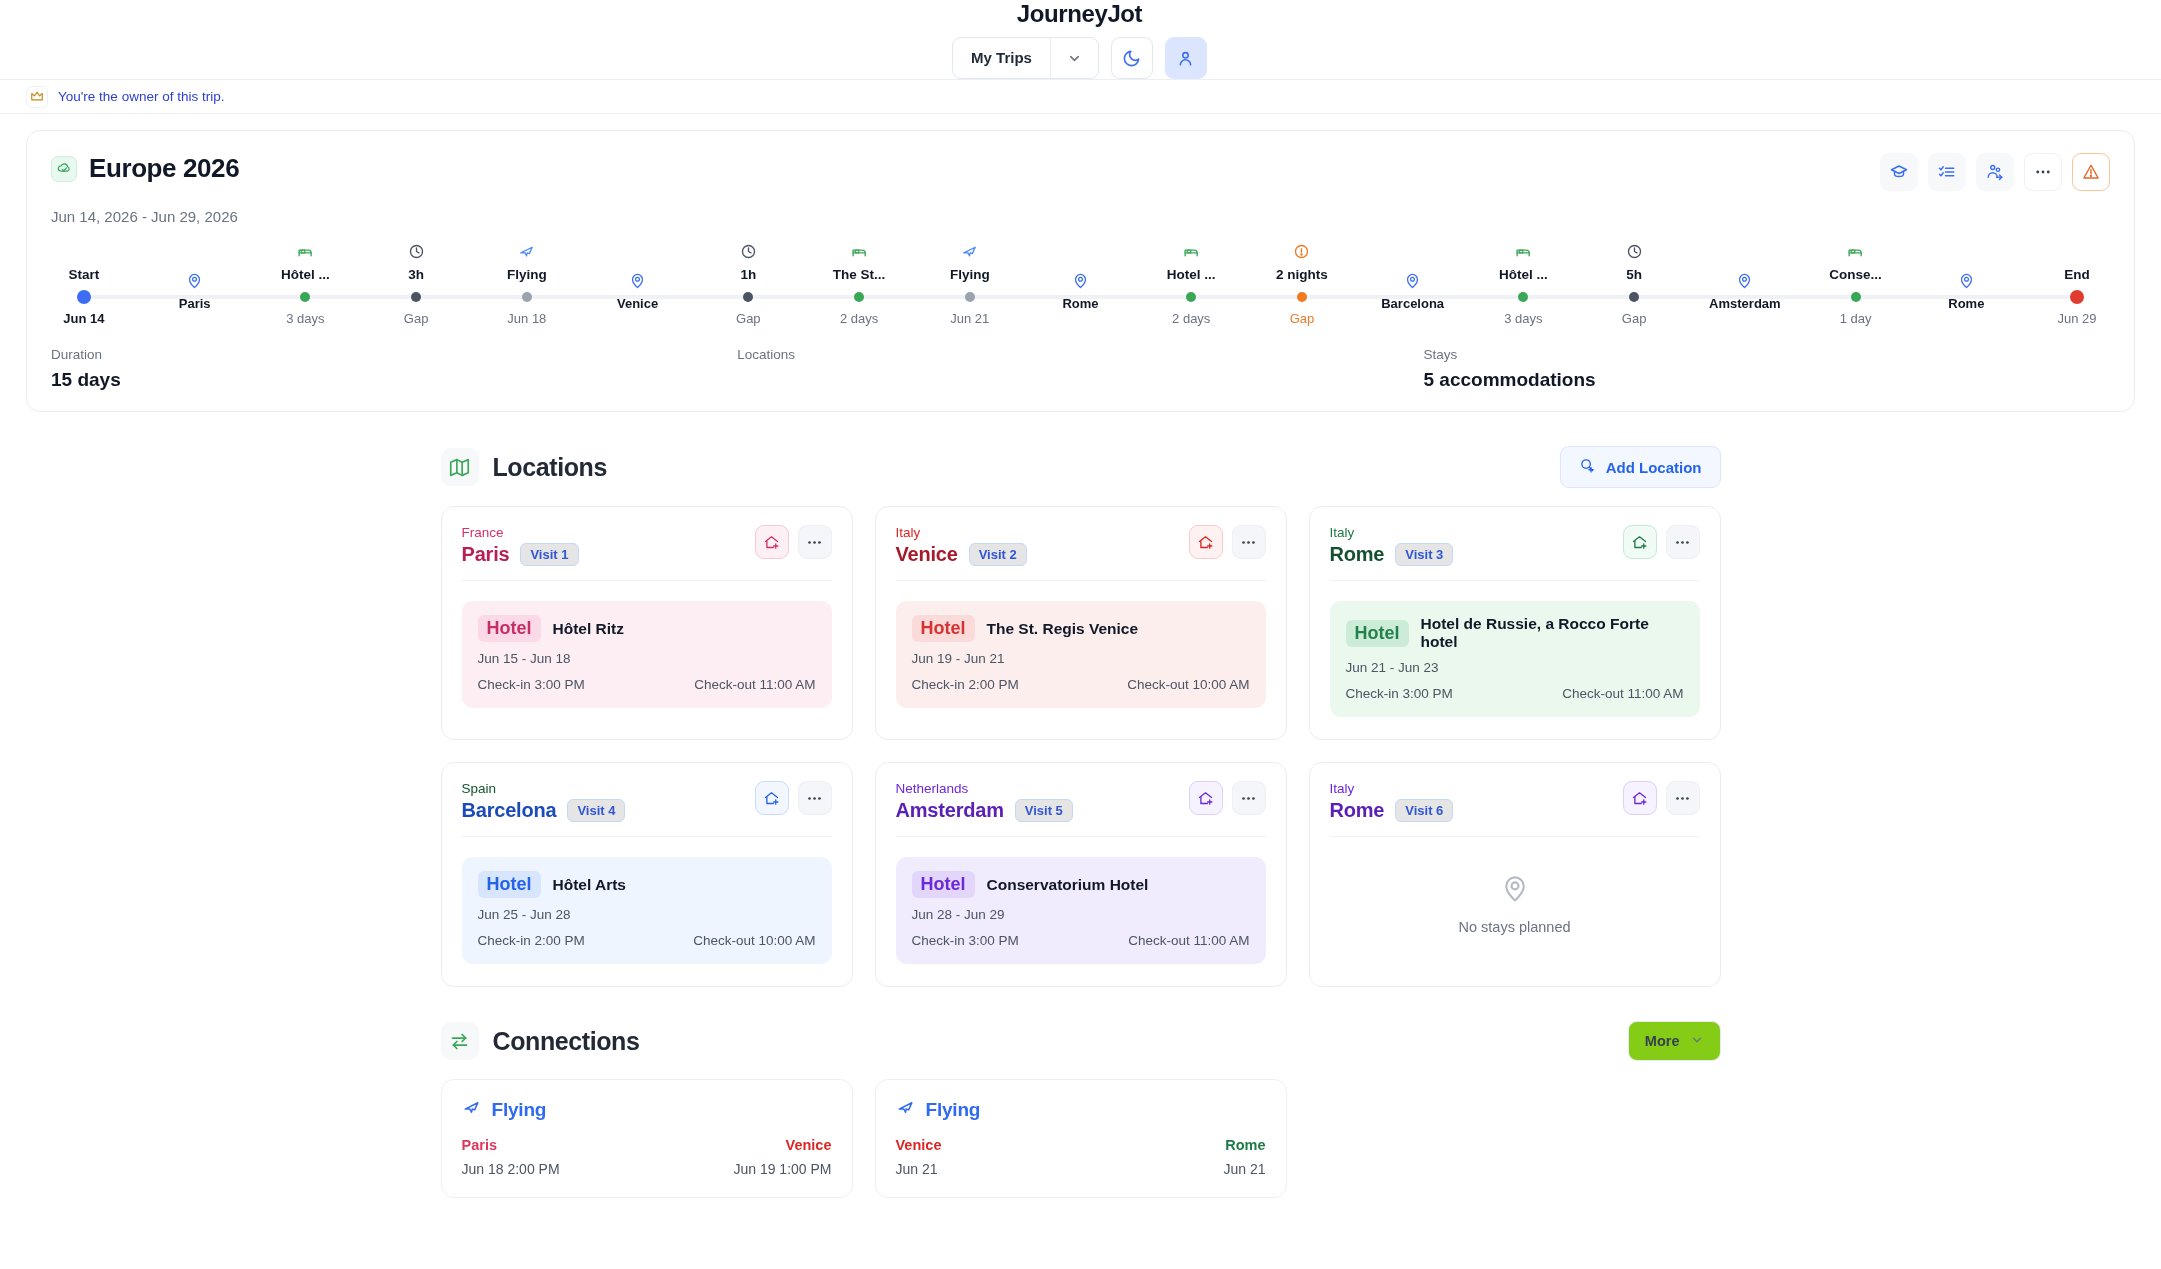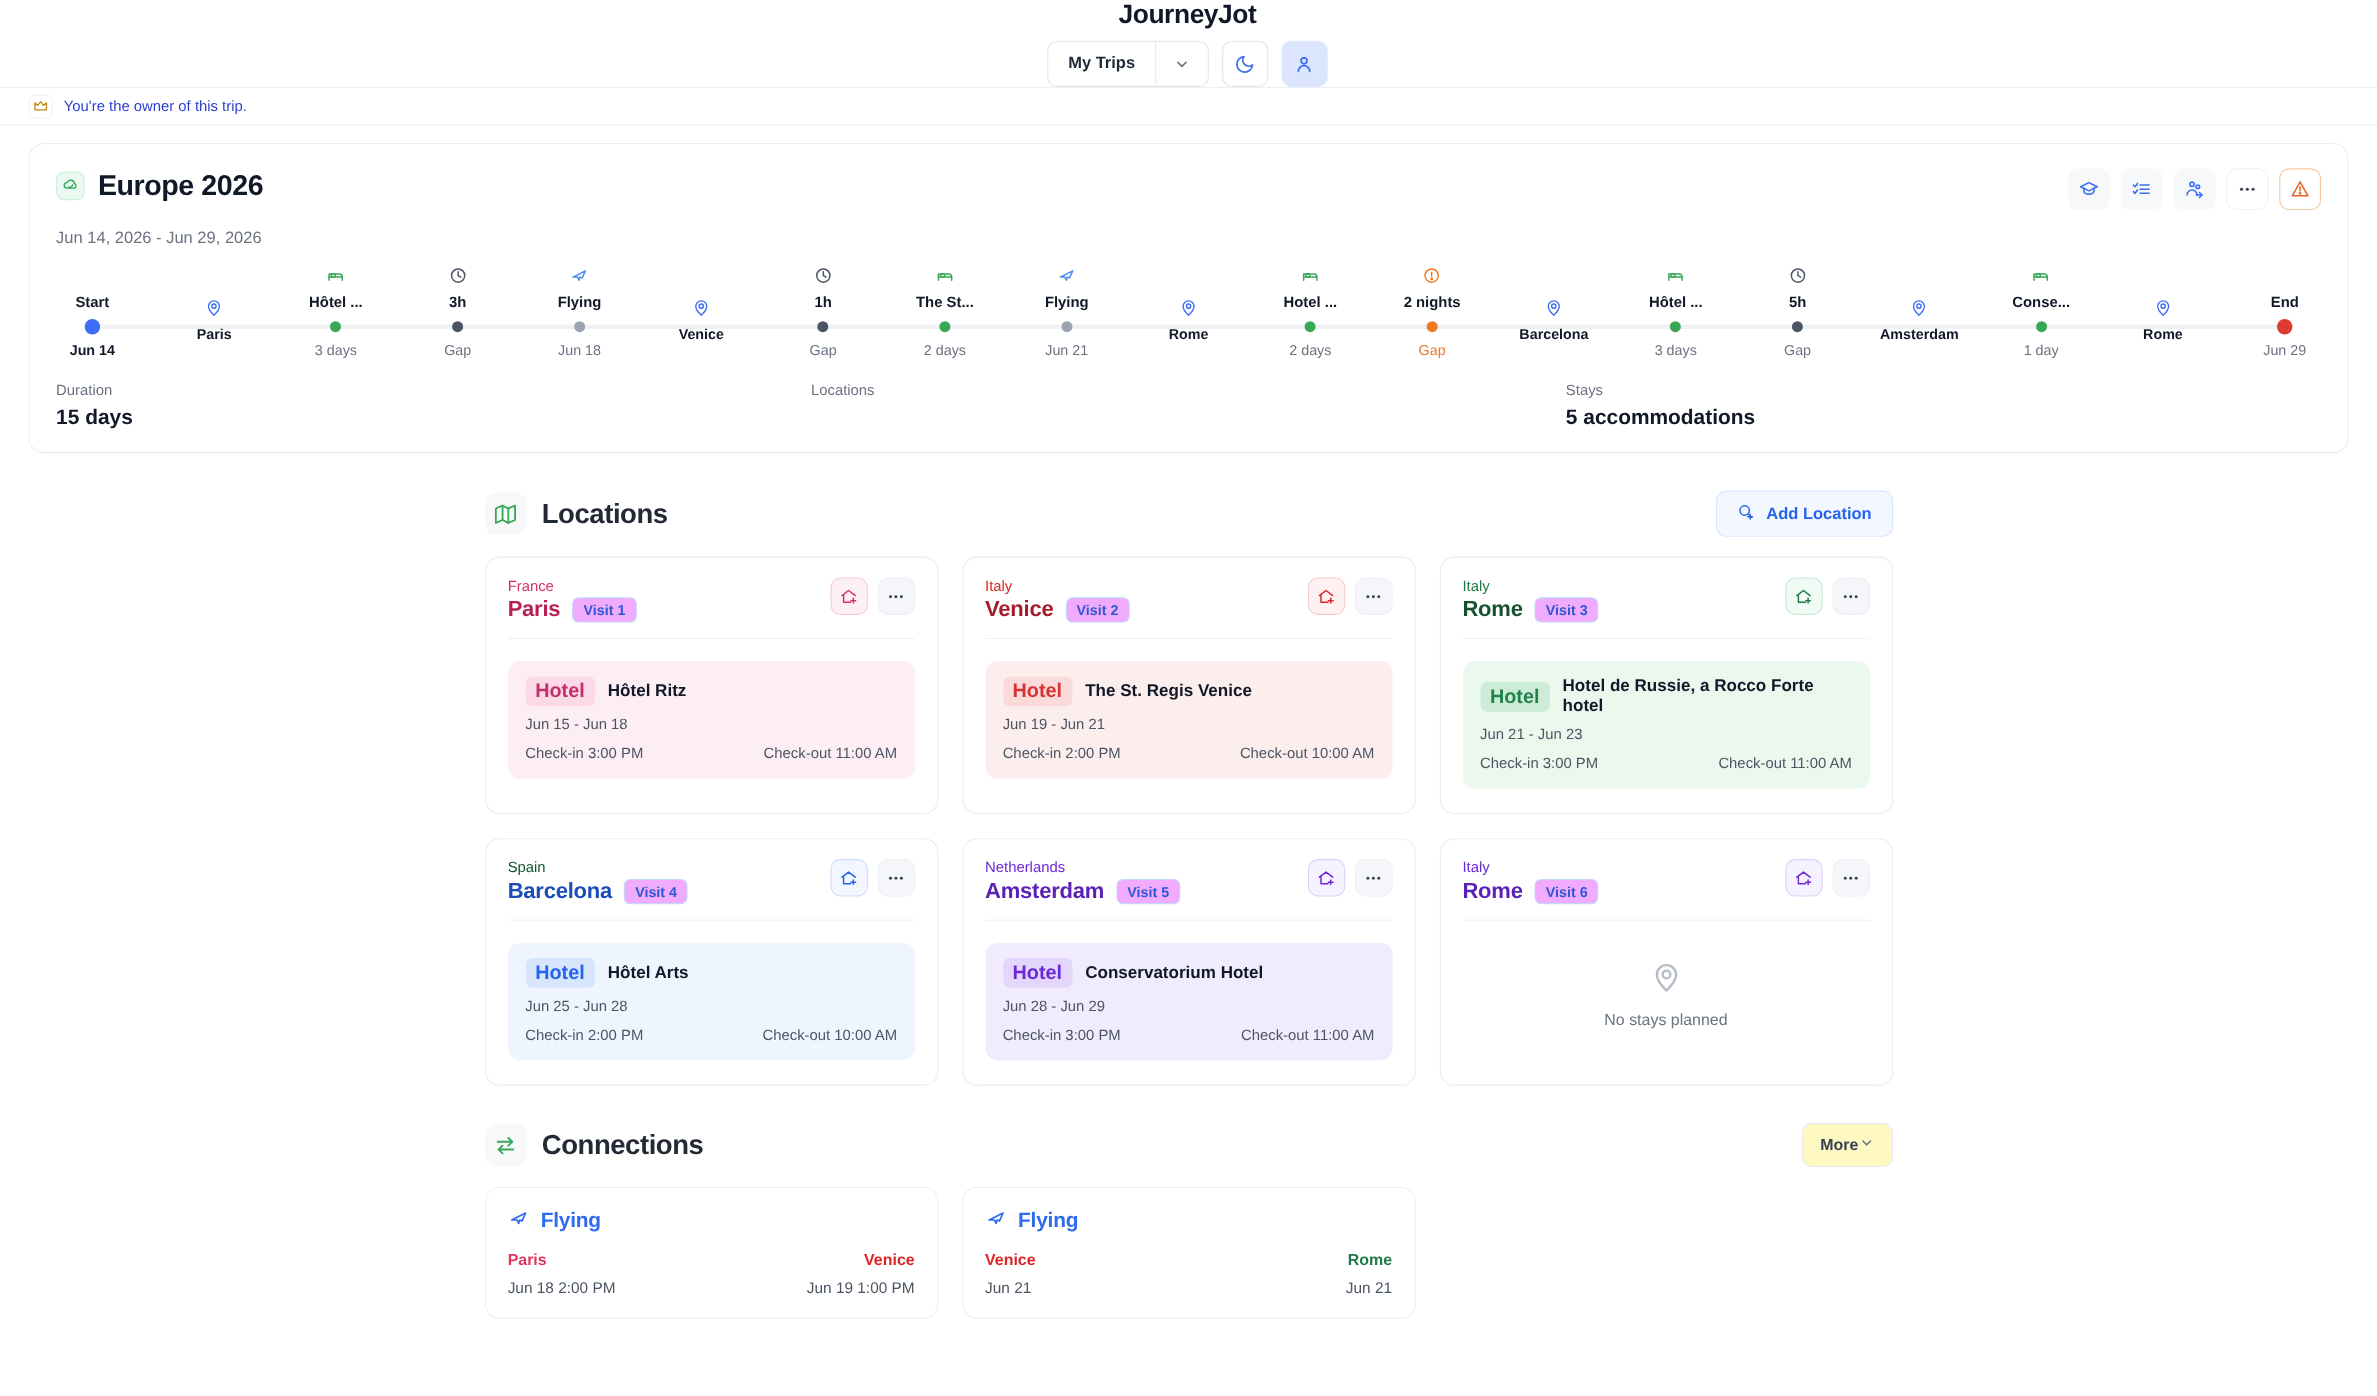--- a/index.html
+++ b/index.html
@@ -82,33 +82,33 @@
   .section { width: 1280px; margin: 0 auto; }
   .section-head { display: flex; align-items: center; justify-content: space-between;
      margin-top: 34px; margin-bottom: 18px; }
   .section-title-wrap { display: flex; align-items: center; gap: 14px; }
   .section-icon { width: 38px; height: 38px; border-radius: 10px; background: #f6f8fa;
      display: flex; align-items: center; justify-content: center; }
   .section-title { font-size: 25px; font-weight: bold; letter-spacing: -0.4px; color: #232a35; }
   .add-btn { display: flex; align-items: center; gap: 10px; height: 42px; padding: 0 18px;
      border: 1px solid #dbe6fe; border-radius: 9px; background: #f3f7ff;
      color: #2563eb; font-size: 15px; font-weight: bold; }
-  .more-btn { display: flex; align-items: center; height: 40px; padding: 0 16px;
-     border: 1px solid #e6eaf0; border-radius: 9px; background: #fef9c3;
+  .more-btn { display: flex; align-items: center; gap: 10px; height: 40px; padding: 0 16px;
+     border: 1px solid #e6eaf0; border-radius: 9px; background: #84cc16;
      color: #374151; font-size: 14.5px; font-weight: bold; }
 
   
   .loc-grid { display: grid; grid-template-columns: repeat(3, 1fr); gap: 22px; }
   .loc-card { border: 1px solid #e9edf3; border-radius: 13px; background: #fff;
      padding: 18px 20px 22px 20px; min-height: 222px; position: relative; }
   .loc-head { display: flex; align-items: flex-start; justify-content: space-between; }
   .loc-country { font-size: 13.5px; }
   .loc-name-row { display: flex; align-items: center; gap: 11px; margin-top: 3px; }
   .loc-name { font-size: 20px; font-weight: bold; letter-spacing: -0.2px; }
-  .visit-pill { font-size: 13px; font-weight: bold; color: #3056d3; background: #f0abfc;
+  .visit-pill { font-size: 13px; font-weight: bold; color: #3056d3; background: #e5e5e5;
      border: 1px solid #c5d8fb; border-radius: 6px; padding: 3px 9px; }
   .loc-btns { display: flex; gap: 9px; }
   .sm-btn { width: 34px; height: 34px; border-radius: 9px; display: flex;
      align-items: center; justify-content: center; }
   .sm-btn.dots { background: #f4f6f9; border: 1px solid #edf0f4; }
   .loc-divider { height: 1px; background: #eef1f7; margin: 14px 0 0 0; }
   .stay-box { margin-top: 20px; border-radius: 11px; padding: 14px 16px 16px 16px; }
   .stay-row1 { display: flex; align-items: center; gap: 12px; }
   .stay-tag { font-size: 18px; font-weight: bold; border-radius: 6px; padding: 3px 9px; }
   .stay-name { font-size: 15.5px; font-weight: bold; color: #111827; }

